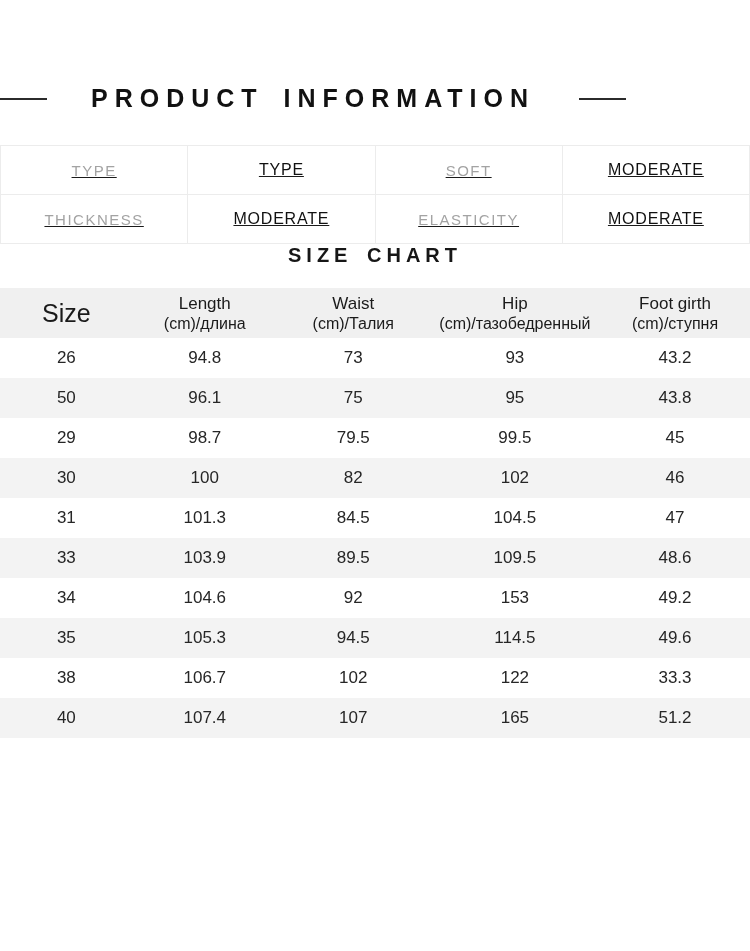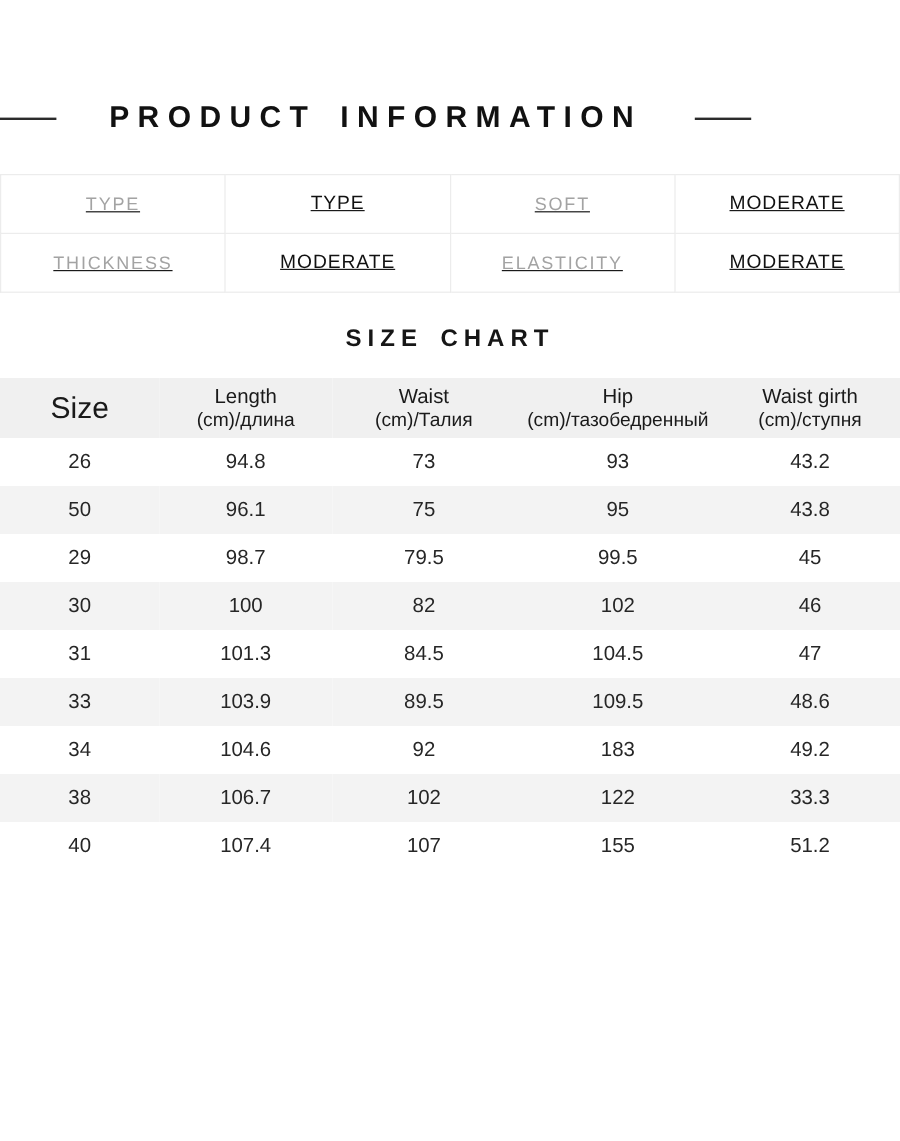--- a/index.html
+++ b/index.html
@@ -54,21 +54,20 @@
     letter-spacing: 1.5px;
   }
   .attr-value {
     color: #111111;
     font-size: 16px;
     letter-spacing: 0.8px;
   }
 
   
   .size-chart-title {
-    margin-top: 27px;
     text-align: center;
     font-size: 20px;
     font-weight: 600;
     letter-spacing: 5px;
     word-spacing: 4px;
     color: #161616;
   }
 
   
   .size-table {
@@ -154,21 +153,21 @@
           </th>
           <th>
             <div class="line1">Waist</div>
             <div class="line2">(cm)/Талия</div>
           </th>
           <th>
             <div class="line1">Hip</div>
             <div class="line2">(cm)/тазобедренный</div>
           </th>
           <th>
-            <div class="line1">Waist girth</div>
+            <div class="line1">Foot girth</div>
             <div class="line2">(cm)/ступня</div>
           </th>
         </tr>
     </thead>
     <tbody id="size-body">
         <tr>
           <td>26</td>
           <td>94.8</td>
           <td>73</td>
           <td>93</td>
@@ -206,33 +205,40 @@
           <td>33</td>
           <td>103.9</td>
           <td>89.5</td>
           <td>109.5</td>
           <td>48.6</td>
         </tr>
         <tr>
           <td>34</td>
           <td>104.6</td>
           <td>92</td>
-          <td>183</td>
+          <td>153</td>
           <td>49.2</td>
+        </tr>
+        <tr>
+          <td>35</td>
+          <td>105.3</td>
+          <td>94.5</td>
+          <td>114.5</td>
+          <td>49.6</td>
         </tr>
         <tr>
           <td>38</td>
           <td>106.7</td>
           <td>102</td>
           <td>122</td>
           <td>33.3</td>
         </tr>
         <tr>
           <td>40</td>
           <td>107.4</td>
           <td>107</td>
-          <td>155</td>
+          <td>165</td>
           <td>51.2</td>
         </tr>
       </tbody>
   </table>
 
 </div>
 
 </body></html>

